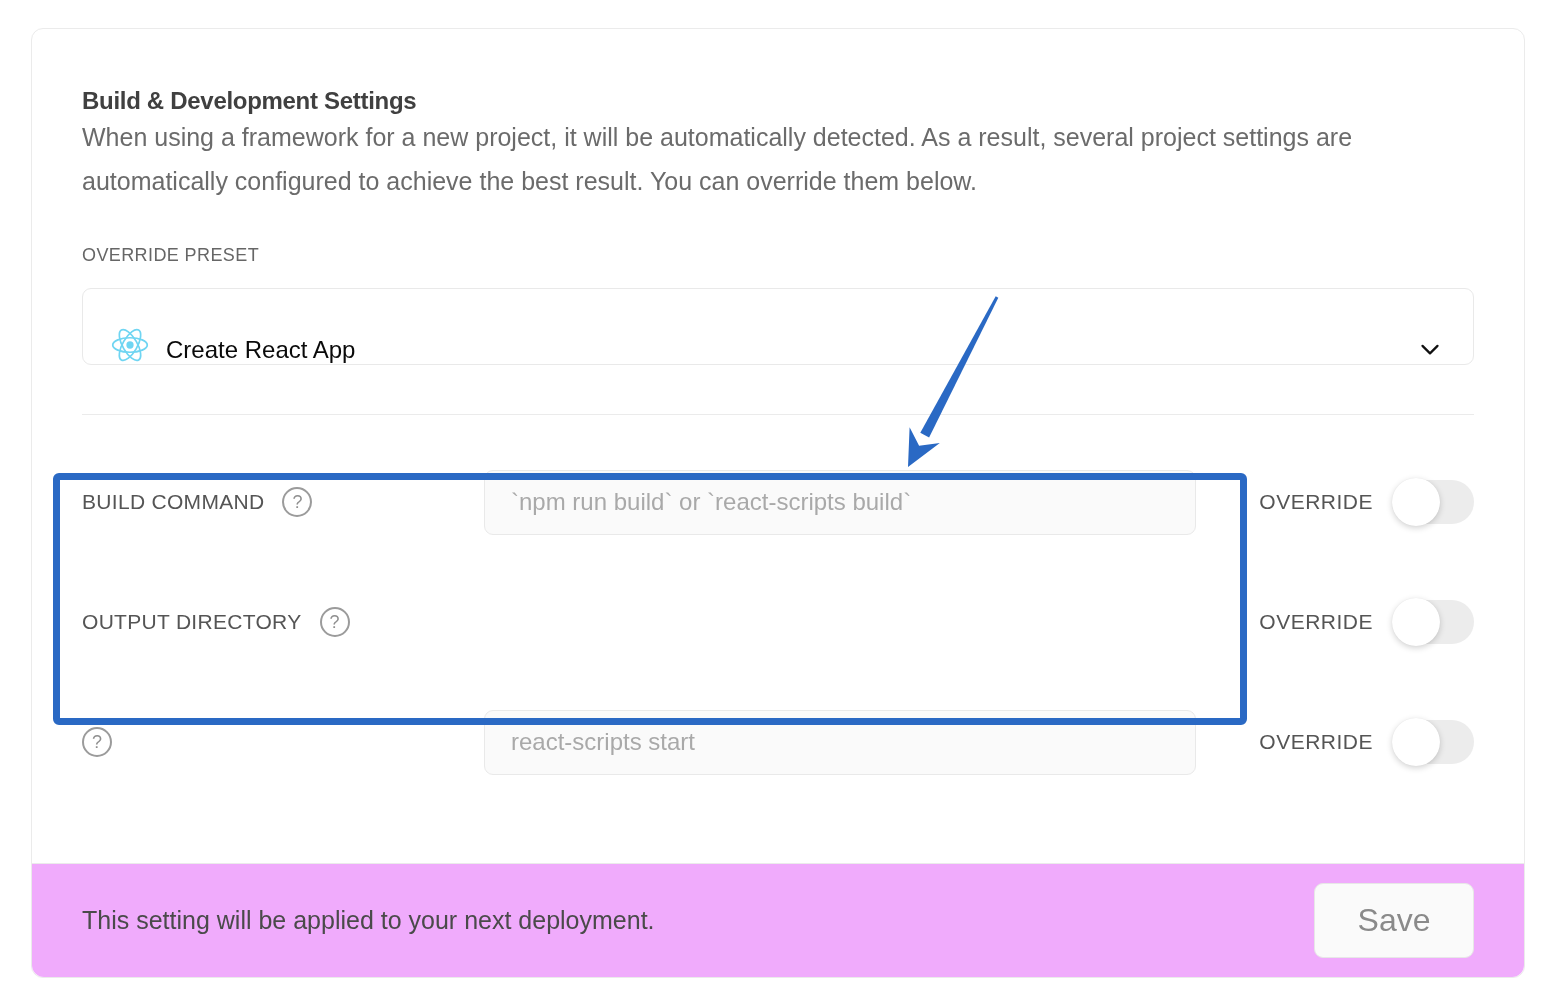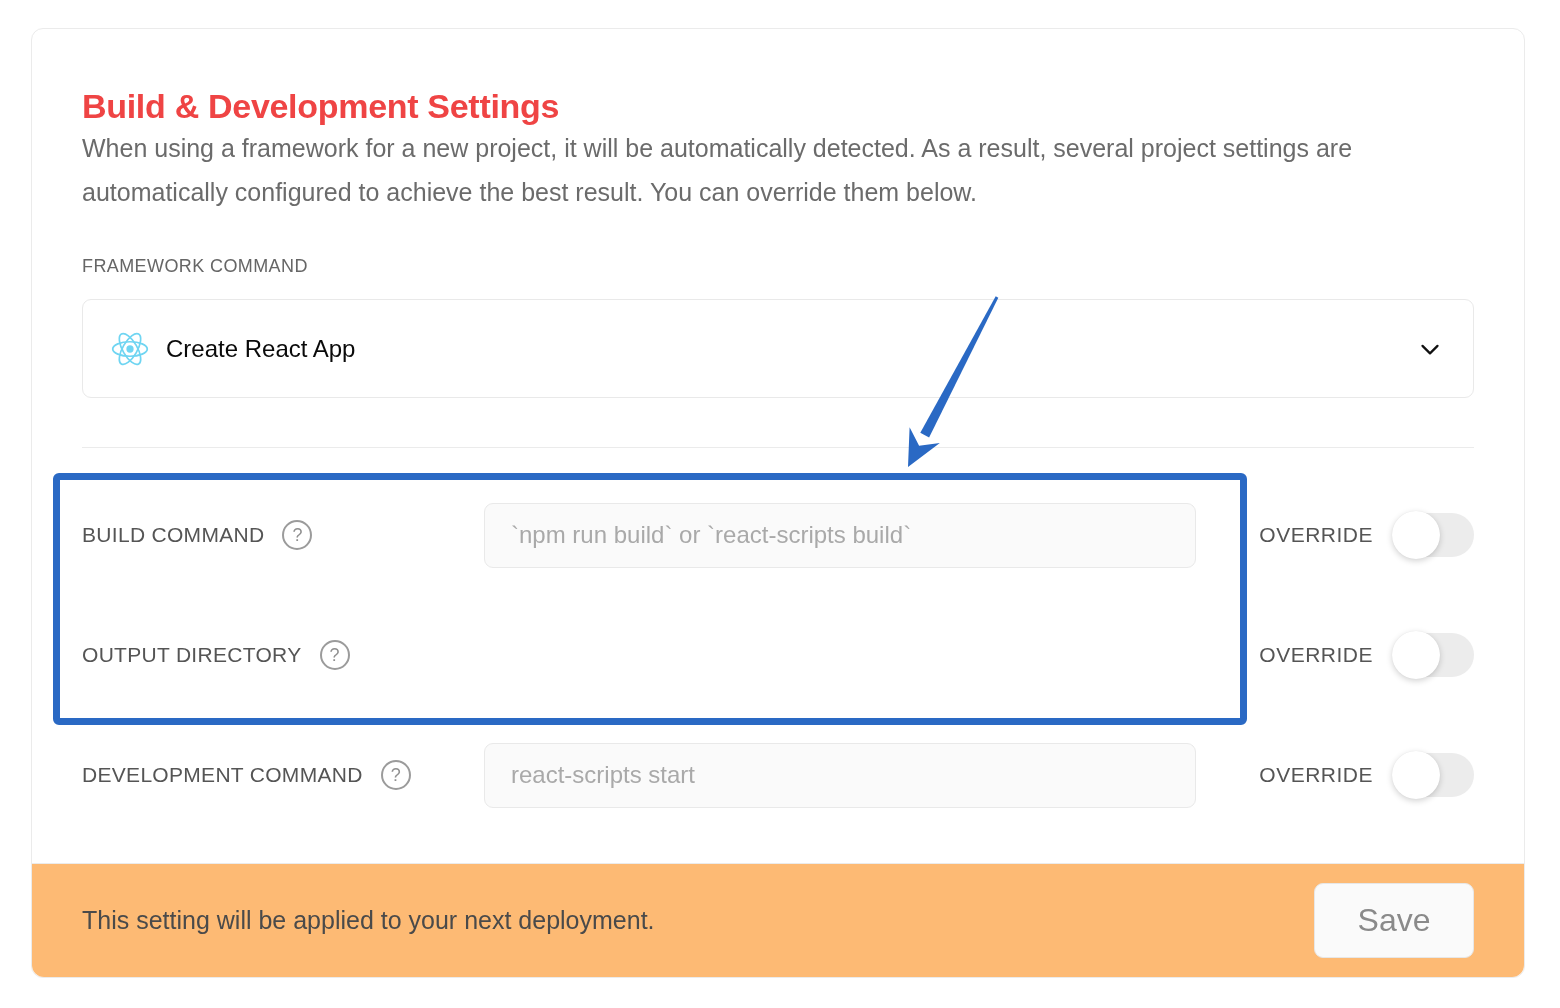--- a/index.html
+++ b/index.html
@@ -10,29 +10,29 @@
   html,body{background:#ffffff;}
   body{font-family:"Liberation Sans", sans-serif;}
   .page{position:relative;width:1560px;height:1008px;background:#ffffff;overflow:hidden;}
 
   .card{
     position:absolute;left:31px;top:28px;width:1494px;height:950px;
     background:#ffffff;border:1px solid #ebebeb;border-radius:12px;
   }
   .card-body{padding:58px 50px 0 50px;}
 
-  .page-title{font-size:34px;font-weight:700;color:#ef4444;letter-spacing:-0.3px;}
+  .page-title{font-size:24px;font-weight:700;color:#404040;letter-spacing:-0.3px;}
 
   .desc{font-size:25px;line-height:44px;color:#6b6b6b;max-width:1380px;}
 
   .preset-label{display:block;margin-top:42px;font-size:18px;color:#666;letter-spacing:0.4px;}
 
   .select{
-    margin-top:22px;height:99px;border:1px solid #e9e9e9;border-radius:9px;
-    display:flex;align-items:center;padding:0 28px;background:#fff;cursor:pointer;
+    margin-top:22px;height:77px;border:1px solid #e9e9e9;border-radius:9px;
+    display:flex;align-items:flex-end;padding:0 28px;background:#fff;cursor:pointer;
   }
   .react-icon{color:var(--react-cyan);display:flex;align-items:center;}
   .select-text{font-size:24px;color:#0a0a0a;margin-left:17px;}
   .chevron{margin-left:auto;display:flex;align-items:center;color:#111;}
 
   .divider{border:none;border-top:1px solid #ebebeb;margin-top:49px;}
 
   .rows{margin-top:27px;}
   .form-row{display:flex;align-items:center;height:120px;}
   .row-label-group{width:402px;display:flex;align-items:center;gap:18px;flex:0 0 402px;}
@@ -50,21 +50,21 @@
 
   .override-group{margin-left:auto;display:flex;align-items:center;}
   .override-label{font-size:21px;color:#555;letter-spacing:0.5px;margin-right:21px;}
   .toggle{position:relative;width:80px;height:44px;background:#ececec;border-radius:22px;cursor:pointer;}
   .knob{
     position:absolute;left:-2px;top:-2px;width:48px;height:48px;background:#fff;border-radius:50%;
     box-shadow:0 2px 6px rgba(0,0,0,0.18), 0 0 1px rgba(0,0,0,0.08);
   }
 
   .footer{
-    position:absolute;left:0;right:0;bottom:0;height:114px;background:#fdba74;
+    position:absolute;left:0;right:0;bottom:0;height:114px;background:#f0abfc;
     border-top:1px solid #ebebeb;border-radius:0 0 12px 12px;
     display:flex;align-items:center;padding:0 50px;
   }
   .footer-note{font-size:25px;color:#4a4a4a;}
   .save-btn{
     margin-left:auto;width:160px;height:75px;background:#fafafa;border:1px solid #e7e7e7;
     border-radius:9px;font-size:32px;color:#8a8a8a;font-family:"Liberation Sans", sans-serif;
     display:flex;align-items:center;justify-content:center;cursor:pointer;
   }
 
@@ -79,21 +79,21 @@
 
 <div class="page">
 
   <div class="card">
     <div class="card-body">
 
       <h1 class="page-title">Build &amp; Development Settings</h1>
 
       <p class="desc">When using a framework for a new project, it will be automatically detected. As a result, several project settings are automatically configured to achieve the best result. You can override them below.</p>
 
-      <span class="preset-label">FRAMEWORK COMMAND</span>
+      <span class="preset-label">OVERRIDE PRESET</span>
 
       <div class="select">
         <span class="react-icon">
           <svg width="38" height="38" viewBox="-11 -11 22 22">
             <circle r="2.1" fill="currentColor"></circle>
             <g stroke="currentColor" stroke-width="1" fill="none">
               <ellipse rx="10" ry="4.2"></ellipse>
               <ellipse rx="10" ry="4.2" transform="rotate(60)"></ellipse>
               <ellipse rx="10" ry="4.2" transform="rotate(120)"></ellipse>
             </g>
@@ -133,21 +133,20 @@
           <div class="override-group">
             <span class="override-label">OVERRIDE</span>
             <div class="toggle">
               <div class="knob"></div>
             </div>
           </div>
         </div>
 
         <div class="form-row">
           <div class="row-label-group">
-            <span class="row-label">DEVELOPMENT COMMAND</span>
             <span class="help-icon">?</span>
           </div>
           <input class="cmd-input" type="text" placeholder="react-scripts start" style="">
           <div class="override-group">
             <span class="override-label">OVERRIDE</span>
             <div class="toggle">
               <div class="knob"></div>
             </div>
           </div>
         </div>

